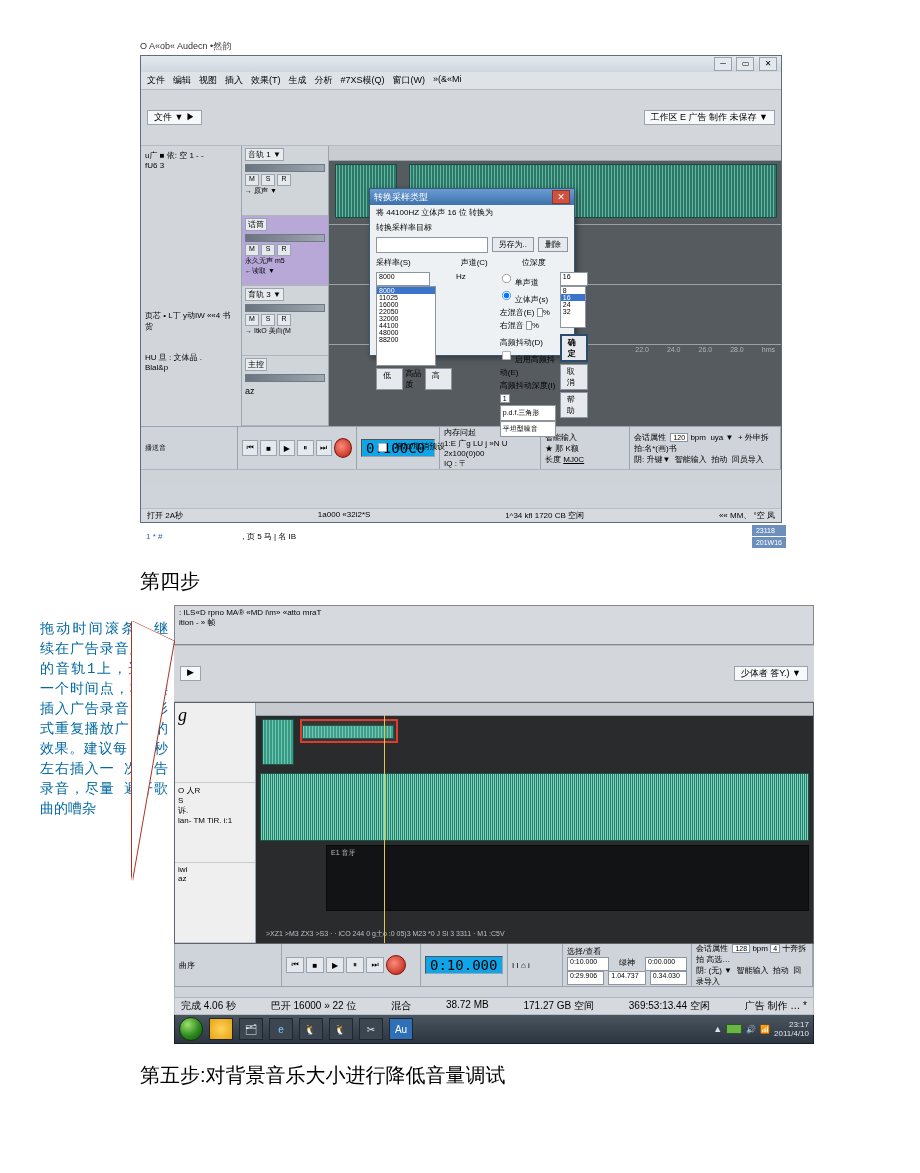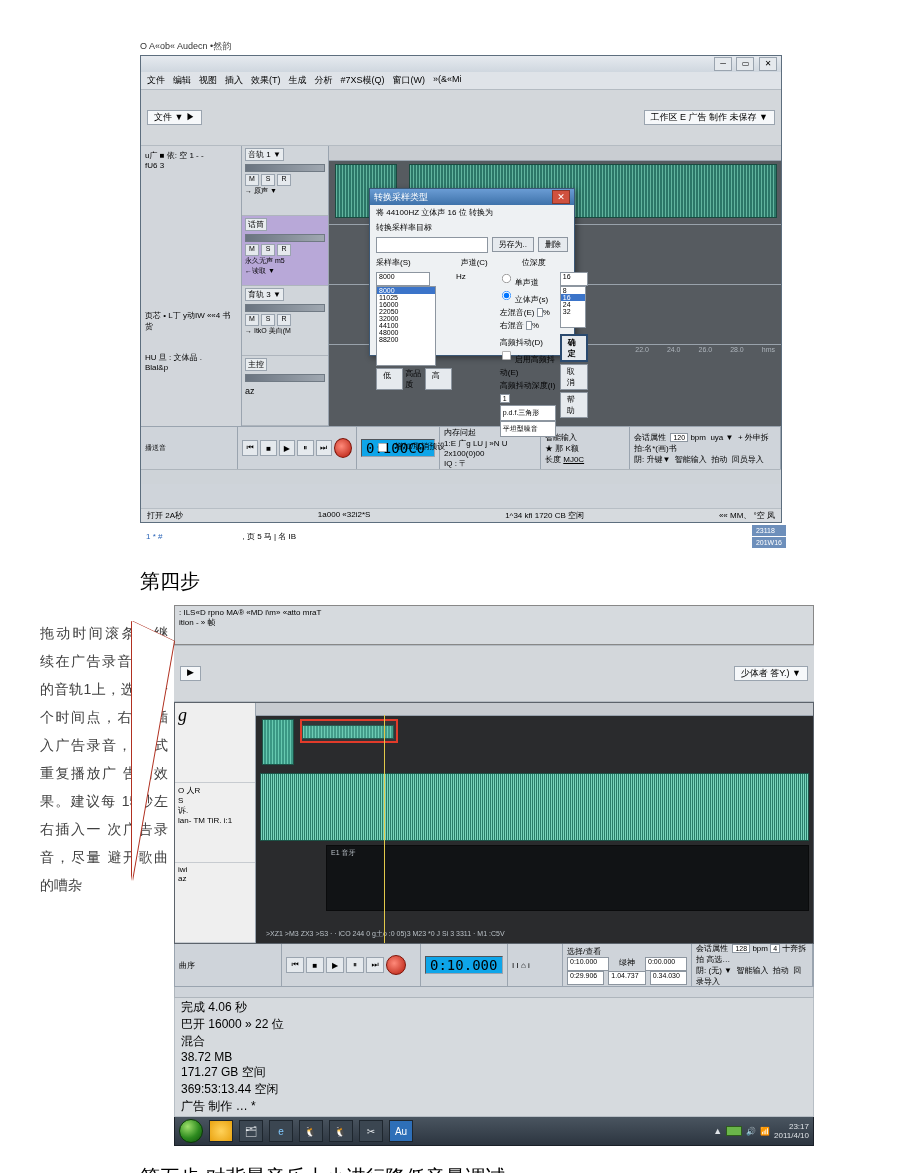--- a/index.html
+++ b/index.html
@@ -309,25 +309,26 @@
   }
   
   .shot2wrap {
     display: flex;
     align-items: flex-start;
     gap: 6px;
     position: relative;
   }
   .callout-text {
     width: 128px;
-    color: #404040;
+    color: #0369a1;
     font-size: 14px;
-    line-height: 28px;
+    line-height: 20px;
     text-align: justify;
     padding-top: 14px;
+    font-family: Liberation Mono, monospace;
   }
   .shot2 {
     width: 640px;
     position: relative;
   }
   .shot2-top {
     height: 34px;
     background: #d6dade;
     border: 1px solid #888;
     font-size: 8px;
@@ -388,26 +389,25 @@
     display: flex;
     height: 42px;
     background: #cfd4da;
     border: 1px solid #9aa4af;
     border-top: none;
     font-size: 8px;
   }
   .status2 {
     display: flex;
     justify-content: space-between;
-    font-size: 12px;
+    font-size: 10px;
     padding: 1px 6px;
     background: #d6dade;
     border: 1px solid #b7bec5;
     border-top: none;
-    flex-direction: column;
   }
   
   .taskbar {
     height: 28px;
     background: linear-gradient(#4a5560,#2c3540);
     border: 1px solid #1a2028;
     border-top: none;
     display: flex;
     align-items: center;
     padding: 0 4px;

